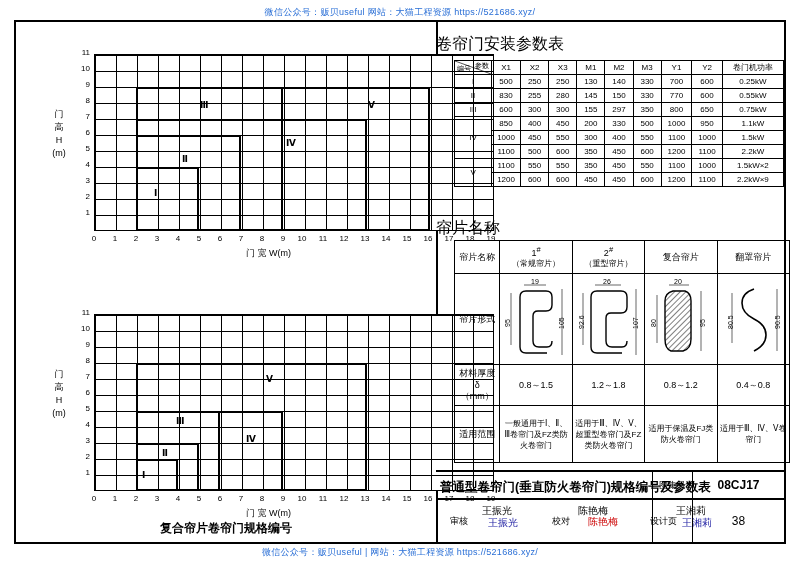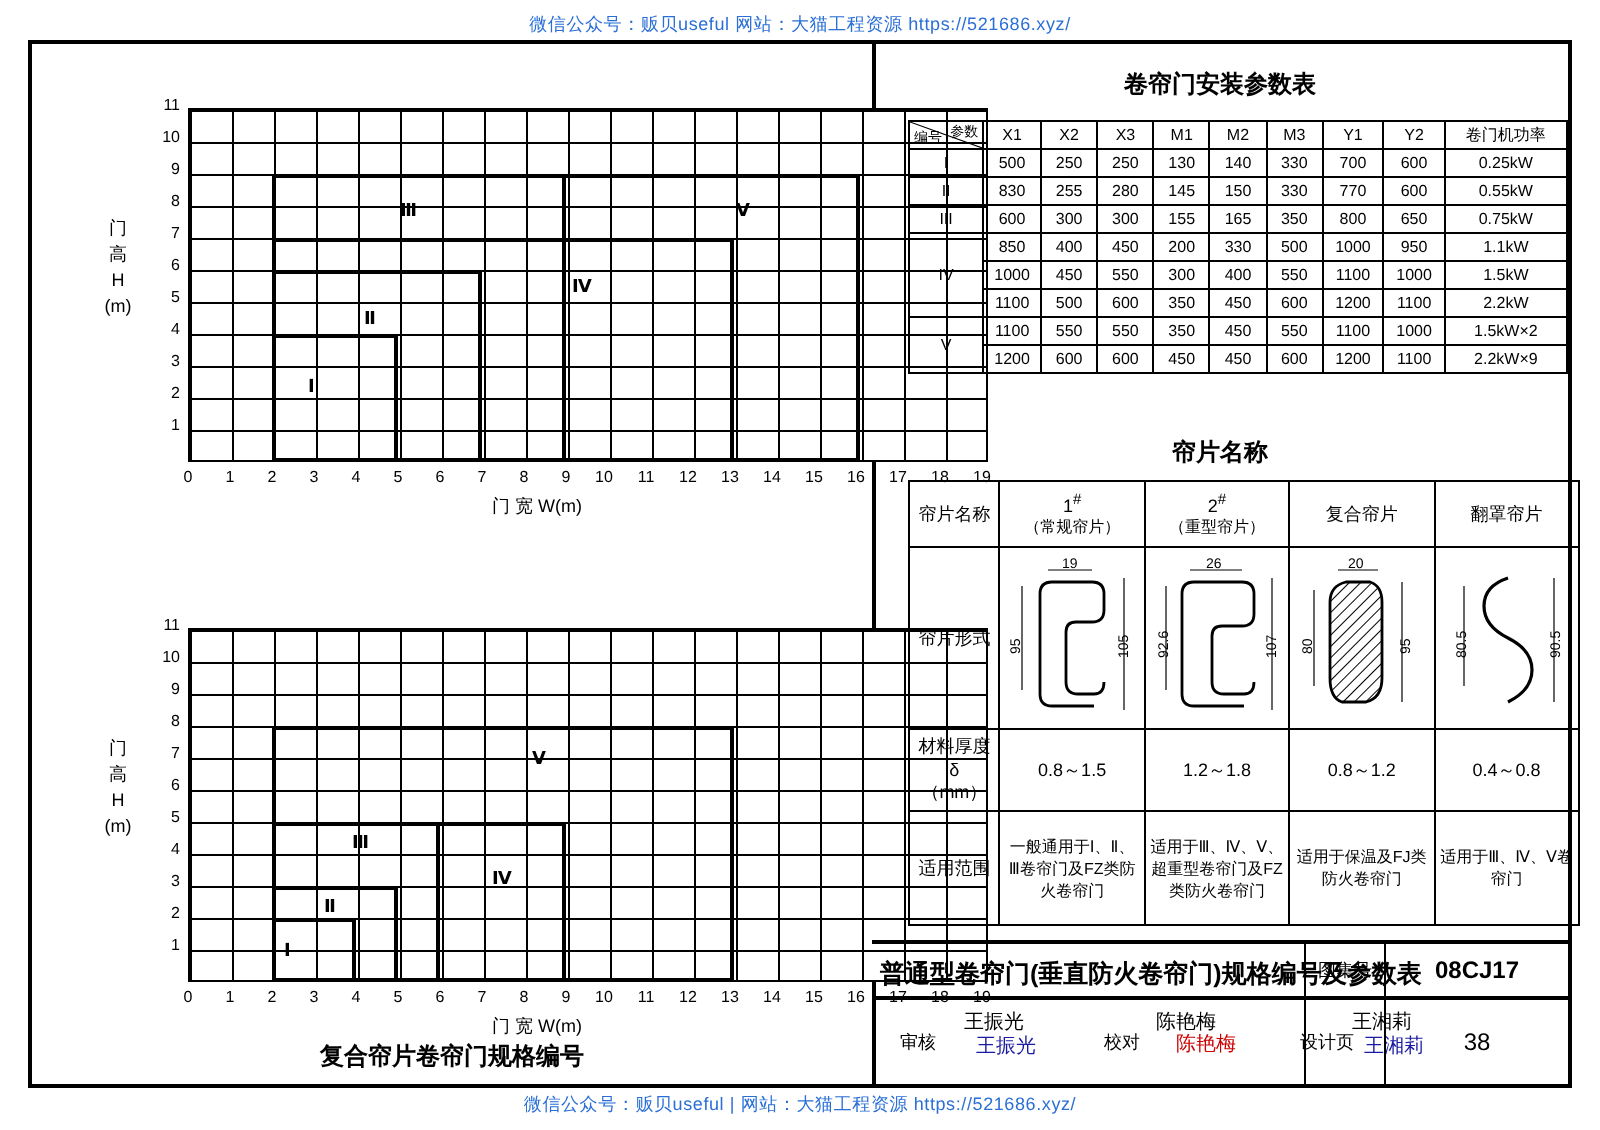--- a/index.html
+++ b/index.html
@@ -17,21 +17,21 @@
     repeating-linear-gradient(to bottom,#000 0 1px,transparent 1px 16px);
     background-color:#fff;}
   .axis-label{position:absolute;font-size:9px;}
   .vlabel{position:absolute;font-size:9px;line-height:13px;text-align:center;width:14px;}
   .tick{position:absolute;font-size:8px;width:14px;text-align:center;}
   .ytick{position:absolute;font-size:8px;width:14px;text-align:right;}
   .region{position:absolute;border:2px solid #000;box-sizing:border-box;}
   .rlabel{position:absolute;font-size:9px;font-weight:bold;}
   .caption{position:absolute;font-size:12px;font-weight:bold;text-align:center;width:100%;}
   
-  .r-title{position:absolute;font-size:12px;font-weight:bold;text-align:center;width:100%;}
+  .r-title{position:absolute;font-size:16px;font-weight:normal;text-align:left;width:100%;}
   table.pt{position:absolute;border-collapse:collapse;font-size:8px;}
   table.pt td,table.pt th{border:1px solid #000;text-align:center;padding:0;height:13px;font-weight:normal;}
   .corner{position:relative;width:42px;height:26px;padding:0;}
   .corner .diag{position:absolute;left:0;top:0;width:100%;height:100%;}
   .corner .p1{position:absolute;right:2px;top:0px;font-size:7px;}
   .corner .p2{position:absolute;left:2px;bottom:0px;font-size:7px;}
   table.ct{position:absolute;border-collapse:collapse;font-size:9px;}
   table.ct td{border:1px solid #000;text-align:center;vertical-align:middle;padding:2px;}
   .shape-cell{height:86px;}
   .note{position:absolute;font-size:9px;line-height:14px;}
@@ -199,21 +199,21 @@
         <td>770</td>
         <td>600</td>
         <td>0.55kW</td>
       </tr>
       <tr>
         <td>III</td>
         <td>600</td>
         <td>300</td>
         <td>300</td>
         <td>155</td>
-        <td>165</td>
+        <td>297</td>
         <td>350</td>
         <td>800</td>
         <td>650</td>
         <td>0.75kW</td>
       </tr>
       <tr>
         <td rowspan="3">IV</td>
         <td>850</td>
         <td>400</td>
         <td>450</td>

